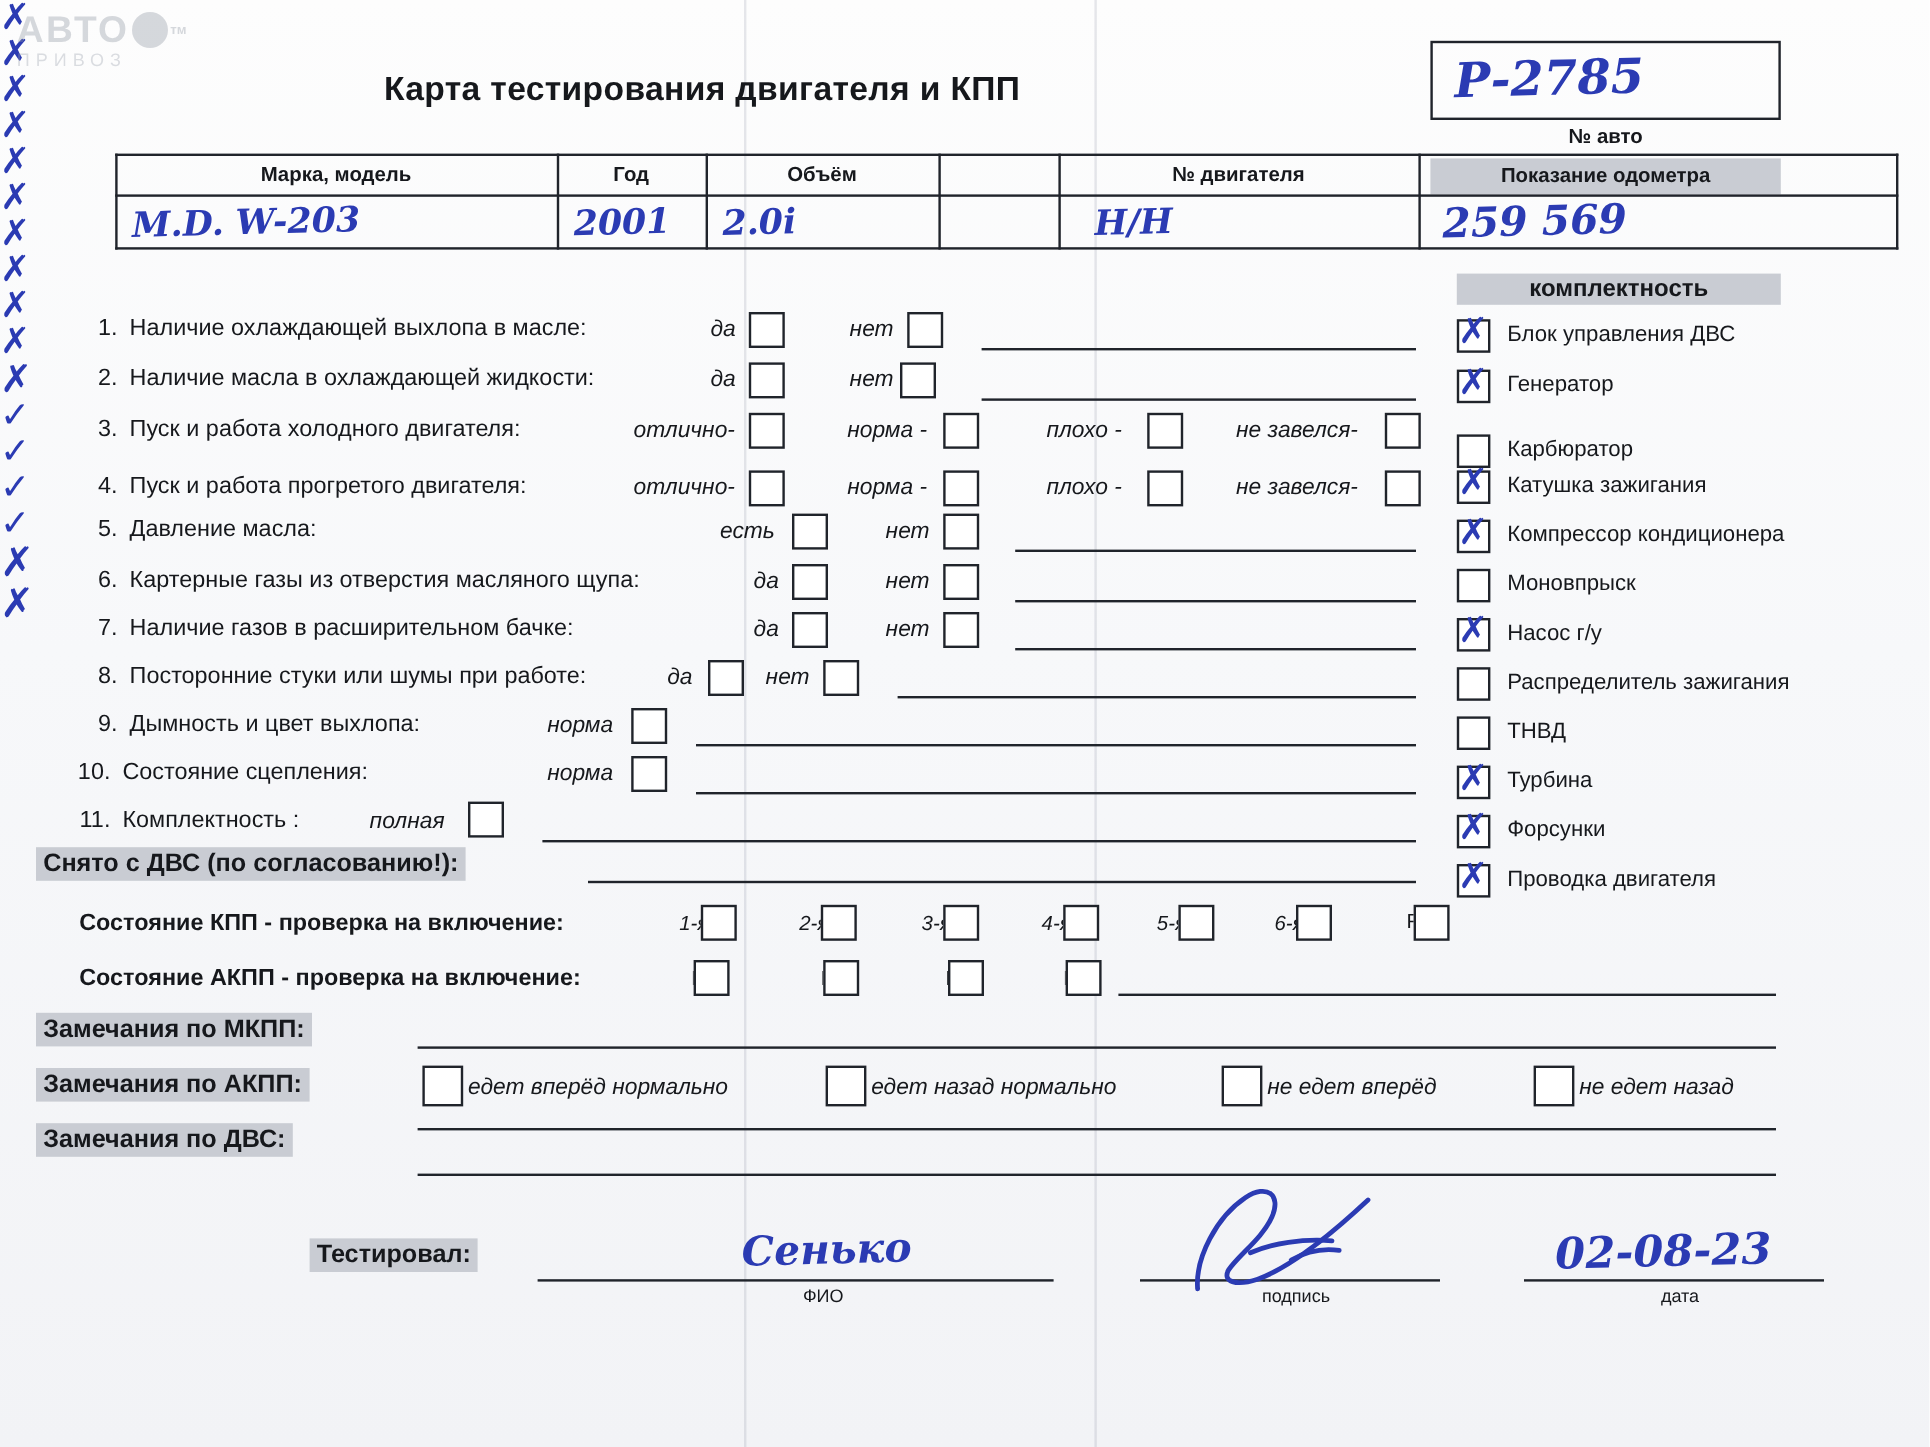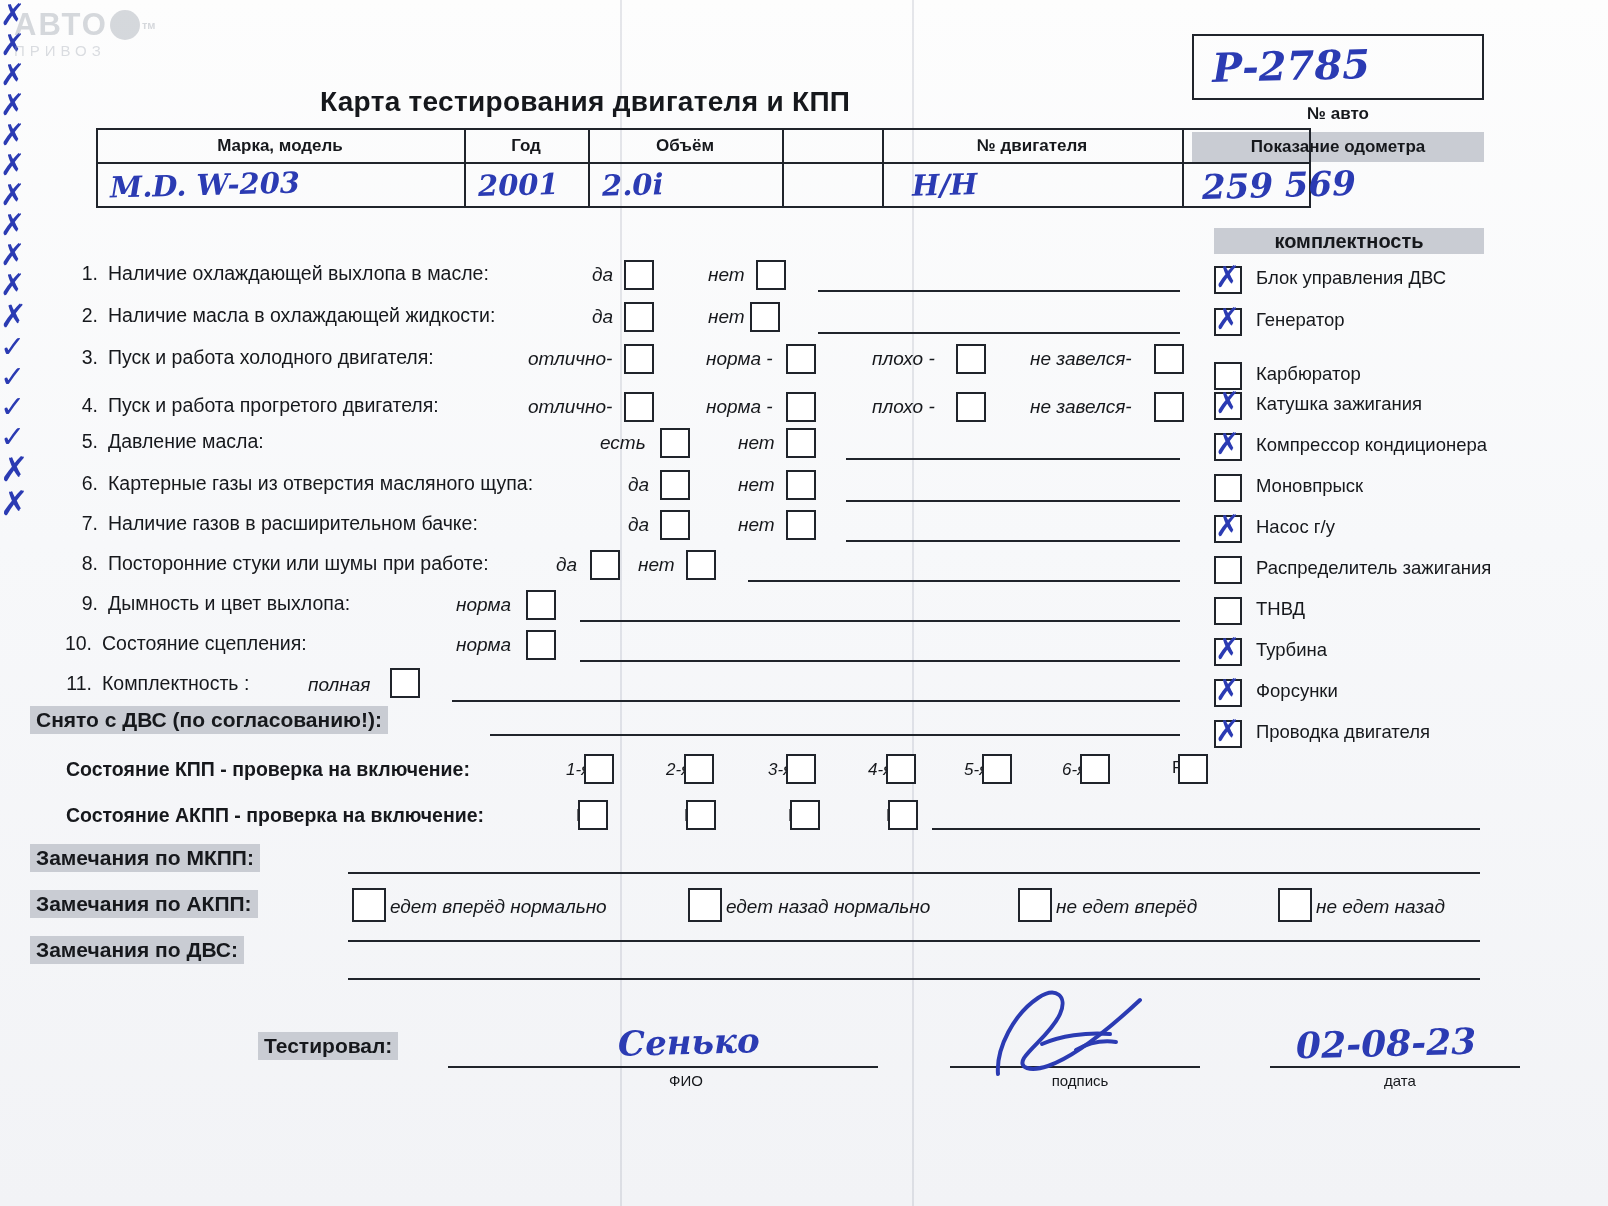--- a/index.html
+++ b/index.html
@@ -70,21 +70,20 @@
   }
 
   
   .doc-title {
     position: absolute;
     left: 320px;
     top: 58px;
     font-size: 28px;
     font-weight: bold;
     letter-spacing: .3px;
-    margin-top: 28px;
   }
 
   
   .hw {
     font-family: "DejaVu Serif", serif;
     color: #2b3bb3;
     font-style: italic;
     font-weight: bold;
     transform: rotate(-1.5deg);
     white-space: nowrap;
@@ -111,21 +110,21 @@
     position: absolute; left: 1192px; top: 104px; width: 292px;
     text-align: center; font-size: 17px; font-weight: bold;
   }
   #odo-label {
     position: absolute; left: 1192px; top: 132px; width: 292px; height: 30px;
     background: #c9ccd3; text-align: center; font-size: 17px; font-weight: bold;
     line-height: 30px; box-sizing: border-box;
   }
 
   
-  .ttbl { position: absolute; left: 96px; top: 128px; width: 1215px; height: 80px; }
+  .ttbl { position: absolute; left: 96px; top: 128px; width: 1486px; height: 80px; }
   .ttbl .vline { position: absolute; top: 0; bottom: 0; width: 2px; background: #20242b; }
   .ttbl .hline { position: absolute; left: 0; right: 0; height: 2px; background: #20242b; }
   .ttbl .hdr {
     position: absolute; top: 2px; height: 32px; line-height: 32px;
     text-align: center; font-size: 17px; font-weight: bold;
   }
   .ttbl .val {
     position: absolute; top: 36px; height: 42px; line-height: 42px;
     font-size: 29px;
   }

